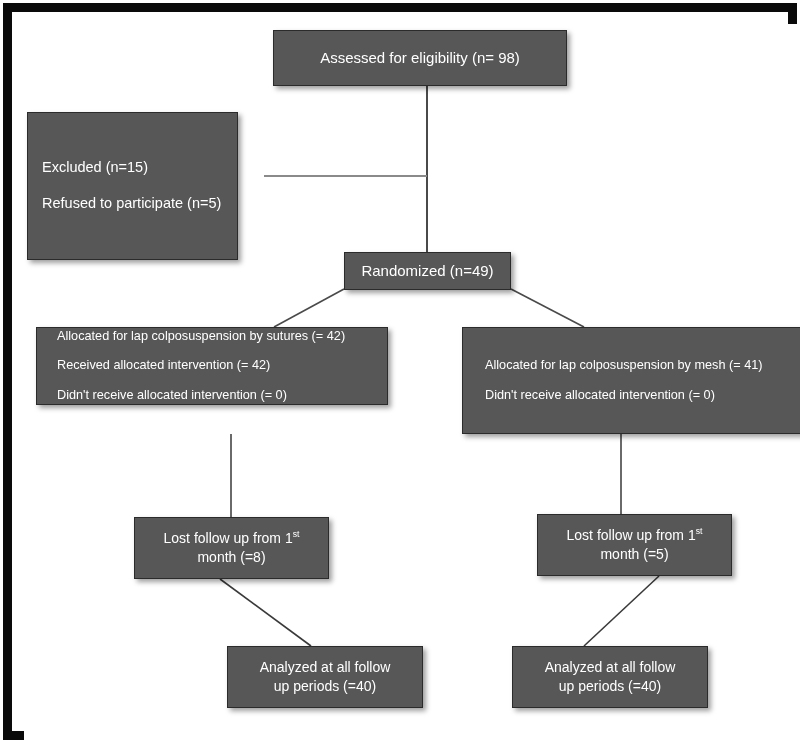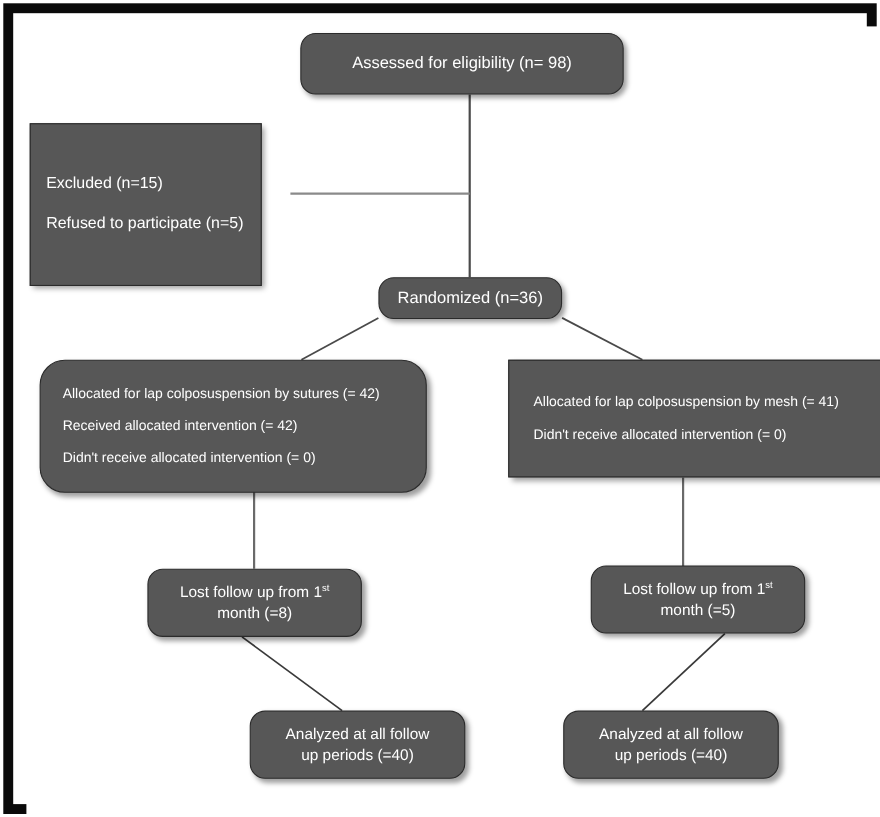--- a/index.html
+++ b/index.html
@@ -55,21 +55,20 @@
     color: #ffffff;
     box-shadow: 3px 3px 5px rgba(0,0,0,0.38);
     z-index: 5;
   }
   .node-center {
     display: flex;
     flex-direction: column;
     align-items: center;
     justify-content: center;
     text-align: center;
-    border-radius: 14px;
   }
   .node-left {
     display: flex;
     flex-direction: column;
     justify-content: center;
   }
   .line-txt {
     font-size: 13.5px;
     line-height: 1.35;
     white-space: nowrap;
@@ -117,24 +116,24 @@
       <div class="node node-center" id="node-assessed" style="left:249px; top:6px; width:294px; height:56px;">
         <div class="line-txt">Assessed for eligibility (n= 98)</div>
       </div>
 
       <div class="node node-left" id="node-excluded" style="left:3px; top:88px; width:211px; height:148px;">
         <div class="line-txt">Excluded (n=15)</div>
         <div class="line-txt">Refused to participate (n=5)</div>
       </div>
 
       <div class="node node-center" id="node-randomized" style="left:320px; top:228px; width:167px; height:38px;">
-        <div class="line-txt">Randomized (n=36)</div>
+        <div class="line-txt">Randomized (n=49)</div>
       </div>
 
-      <div class="node node-left" id="node-alloc-left" style="left:12px; top:303px; width:352px; height:121px;border-radius:23px;">
+      <div class="node node-left" id="node-alloc-left" style="left:12px; top:303px; width:352px; height:78px;">
         <div class="line-txt">Allocated for lap colposuspension by sutures (= 42)</div>
         <div class="line-txt">Received allocated intervention (= 42)</div>
         <div class="line-txt">Didn't receive allocated intervention (= 0)</div>
       </div>
 
       <div class="node node-left" id="node-alloc-right" style="left:438px; top:303px; width:370px; height:107px;">
         <div class="line-txt">Allocated for lap colposuspension by mesh (= 41)</div>
         <div class="line-txt">Didn't receive allocated intervention (= 0)</div>
       </div>
 

